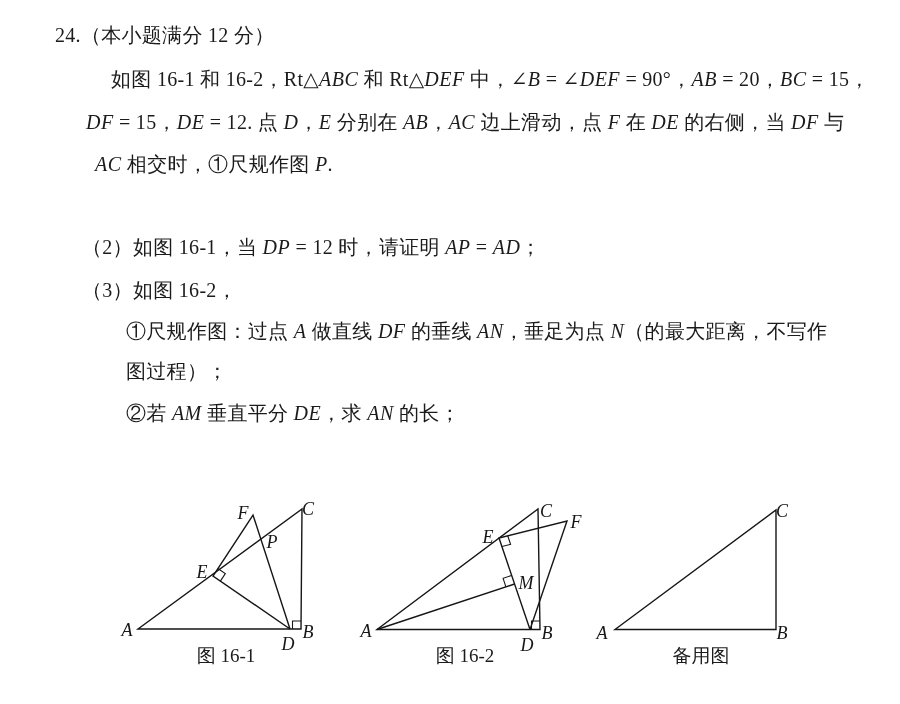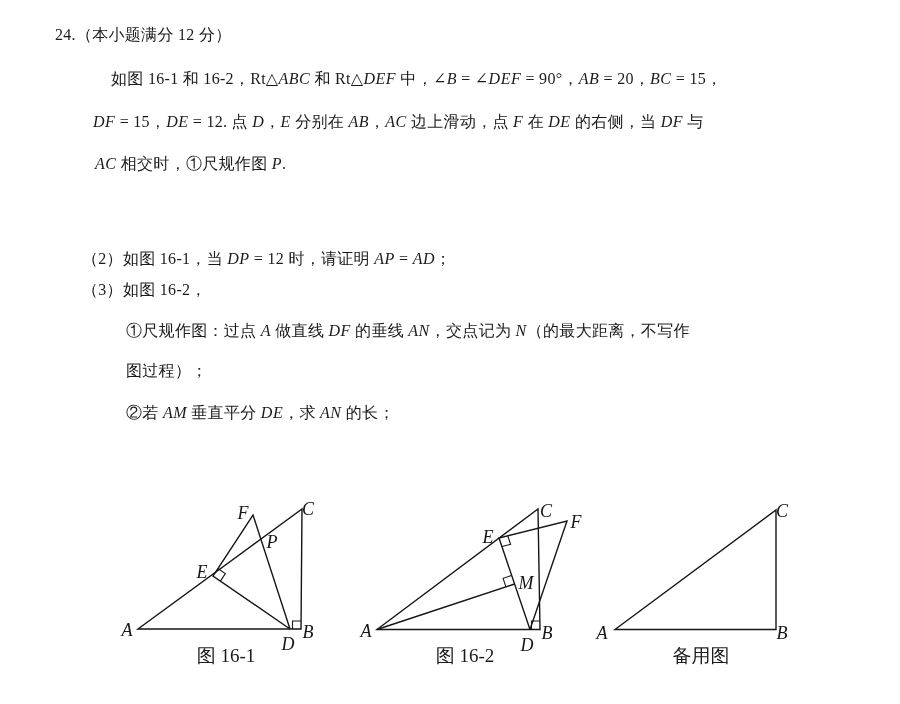--- a/index.html
+++ b/index.html
@@ -1,28 +1,28 @@
 <!DOCTYPE html>
 <html><head>
 <meta charset="utf-8">
 <style>
   html,body{margin:0;padding:0;background:#fff;}
   #page{
     position:relative;width:900px;height:704px;background:#ffffff;overflow:hidden;
     font-family:"Liberation Serif","DejaVu Serif",serif;color:#1b1b1b;
   }
-  .line{position:absolute;white-space:nowrap;font-size:16px;letter-spacing:.3px;line-height:26px;}
+  .line{position:absolute;white-space:nowrap;font-size:20px;letter-spacing:.3px;line-height:26px;}
   .seg-i{font-style:italic;letter-spacing:.5px;}
   .seg-r{font-style:normal;}
   .l1{top:22px;left:55px;}
   .l2{top:66px;left:95px;margin-left:16px;}
-  .l3{top:109px;left:93px;}
+  .l3{top:109px;left:86px;}
   .l4{top:151px;left:95px;}
   .l5{top:192px;left:82px;}
-  .l6{top:234px;left:82px;margin-top:12px;}
+  .l6{top:234px;left:82px;}
   .l7{top:277px;left:82px;}
   .l8{top:318px;left:126px;}
   .l9{top:358px;left:126px;}
   .l10{top:400px;left:126px;}
   .l11{top:442px;left:82px;}
   svg{position:absolute;top:0;left:0;}
   .geo{stroke:#161616;stroke-width:1.4;fill:none;stroke-linejoin:miter;stroke-linecap:butt;}
   .sq{stroke:#161616;stroke-width:1.1;fill:none;}
   .ptlbl{font-family:"Liberation Serif","DejaVu Serif",serif;font-style:italic;font-size:18px;fill:#161616;text-anchor:middle;}
   .cap{font-family:"Liberation Serif","DejaVu Serif",serif;font-size:19px;fill:#1b1b1b;text-anchor:middle;}
@@ -31,21 +31,21 @@
 <body>
 
 <div id="page">
 
   <div class="line l1"><span class="seg-r">24.（本小题满分 12 分）</span></div>
   <div class="line l2"><span class="seg-r">如图 16-1 和 16-2，Rt△</span><span class="seg-i">ABC</span><span class="seg-r"> 和 Rt△</span><span class="seg-i">DEF</span><span class="seg-r"> 中，∠</span><span class="seg-i">B</span><span class="seg-r"> = ∠</span><span class="seg-i">DEF</span><span class="seg-r"> = 90°，</span><span class="seg-i">AB</span><span class="seg-r"> = 20，</span><span class="seg-i">BC</span><span class="seg-r"> = 15，</span></div>
   <div class="line l3"><span class="seg-i">DF</span><span class="seg-r"> = 15，</span><span class="seg-i">DE</span><span class="seg-r"> = 12. 点 </span><span class="seg-i">D</span><span class="seg-r">，</span><span class="seg-i">E</span><span class="seg-r"> 分别在 </span><span class="seg-i">AB</span><span class="seg-r">，</span><span class="seg-i">AC</span><span class="seg-r"> 边上滑动，点 </span><span class="seg-i">F</span><span class="seg-r"> 在 </span><span class="seg-i">DE</span><span class="seg-r"> 的右侧，当 </span><span class="seg-i">DF</span><span class="seg-r"> 与</span></div>
   <div class="line l4"><span class="seg-i">AC</span><span class="seg-r"> 相交时，①尺规作图 </span><span class="seg-i">P</span><span class="seg-r">.</span></div>
   <div class="line l6"><span class="seg-r">（2）如图 16-1，当 </span><span class="seg-i">DP</span><span class="seg-r"> = 12 时，请证明 </span><span class="seg-i">AP</span><span class="seg-r"> = </span><span class="seg-i">AD</span><span class="seg-r">；</span></div>
   <div class="line l7"><span class="seg-r">（3）如图 16-2，</span></div>
-  <div class="line l8"><span class="seg-r">①尺规作图：过点 </span><span class="seg-i">A</span><span class="seg-r"> 做直线 </span><span class="seg-i">DF</span><span class="seg-r"> 的垂线 </span><span class="seg-i">AN</span><span class="seg-r">，交点记为 </span><span class="seg-i">N</span><span class="seg-r">（的最大距离，不写作</span></div>
+  <div class="line l8"><span class="seg-r">①尺规作图：过点 </span><span class="seg-i">A</span><span class="seg-r"> 做直线 </span><span class="seg-i">DF</span><span class="seg-r"> 的垂线 </span><span class="seg-i">AN</span><span class="seg-r">，垂足为点 </span><span class="seg-i">N</span><span class="seg-r">（的最大距离，不写作</span></div>
   <div class="line l9"><span class="seg-r">图过程）；</span></div>
   <div class="line l10"><span class="seg-r">②若 </span><span class="seg-i">AM</span><span class="seg-r"> 垂直平分 </span><span class="seg-i">DE</span><span class="seg-r">，求 </span><span class="seg-i">AN</span><span class="seg-r"> 的长；</span></div>
 
   <svg width="900" height="704" viewBox="0 0 900 704">
 
     <g>
       <path class="geo" d="M138 629 L301 629 L302 509 Z"></path>
       <path class="geo" d="M290 629 L213 576 L253 515 L290 629"></path>
       <path class="sq" d="M292.5 629 L292.5 621 L301 621"></path>
       <path class="sq" d="M220.4 581.1 L225.3 573.6 L217.9 568.5"></path>

